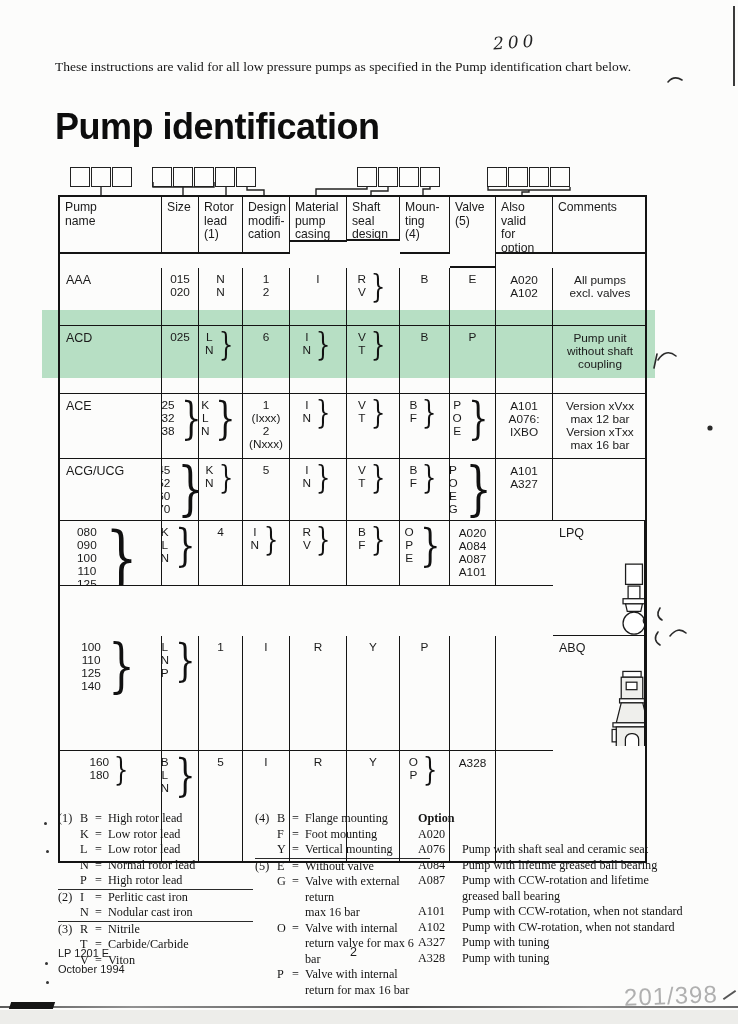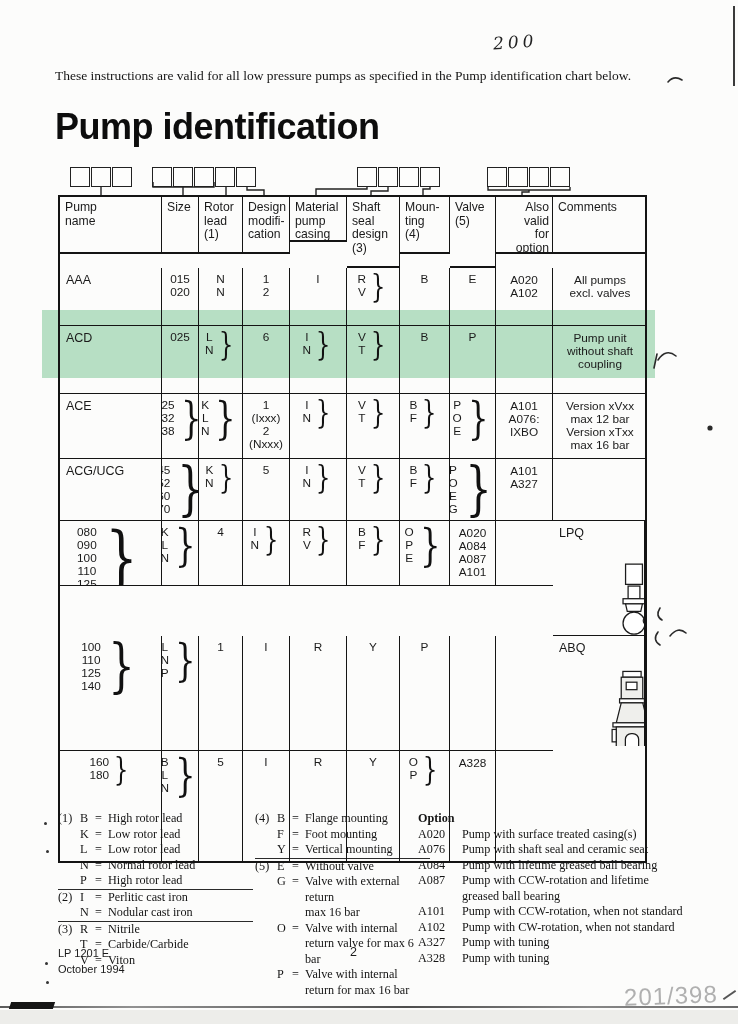--- a/index.html
+++ b/index.html
@@ -1,20 +1,20 @@
 <!DOCTYPE html>
 <html><head>
 <meta charset="utf-8">
 <style>
   html,body{margin:0;padding:0;}
   body{width:738px;height:1024px;position:relative;background:#fcfcfb;overflow:hidden;
        font-family:"Liberation Sans",sans-serif;color:#1a1a1a;}
   .abs{position:absolute;}
   
-  #intro{left:55px;top:68px;width:600px;font-family:"Liberation Serif",serif;
+  #intro{left:55px;top:59px;width:600px;font-family:"Liberation Serif",serif;
          font-size:13.5px;color:#151515;}
   #handwritten{left:493px;top:32px;font-family:"DejaVu Serif",serif;font-style:italic;
          font-size:17px;letter-spacing:4px;transform:rotate(-4deg);color:#222;}
   #title{left:55px;top:106px;font-size:36px;font-weight:700;letter-spacing:-0.5px;color:#0d0d0d;}
   
   .cbox{position:absolute;top:167px;width:20px;height:20px;border:1.6px solid #222;
         box-sizing:border-box;background:#fdfdfc;}
   #connectors{left:0;top:160px;width:738px;height:36px;}
   
   #green-band{left:42px;top:310px;width:613px;height:68px;z-index:0;}
@@ -225,36 +225,36 @@
       <div>Design</div>
       <div>modifi-</div>
       <div>cation</div>
     </div>
     <div class="tcell hcell" style="height: 45px; border-bottom-width: 2px;">
       <div>Material</div>
       <div>pump</div>
       <div>casing</div>
       <div>(2)</div>
     </div>
-    <div class="tcell hcell" style="height: 71px; border-bottom-width: 2px;">
+    <div class="tcell hcell" style="height: 44px; border-bottom-width: 2px;">
       <div>Shaft</div>
       <div>seal</div>
       <div>design</div>
       <div>(3)</div>
     </div>
     <div class="tcell hcell" style="height: 57px; border-bottom-width: 2px;">
       <div>Moun-</div>
       <div>ting</div>
       <div>(4)</div>
     </div>
     <div class="tcell hcell" style="height: 71px; border-bottom-width: 2px;">
       <div>Valve</div>
       <div>(5)</div>
     </div>
-    <div class="tcell hcell" style="height: 57px; border-bottom-width: 2px; text-align: right;">
+    <div class="tcell hcell" style="height: 57px; border-bottom-width: 2px;">
       <div>Also valid</div>
       <div>for</div>
       <div>option</div>
     </div>
     <div class="tcell hcell lastcol" style="height: 57px; border-bottom-width: 2px;">
       <div>Comments</div>
     </div>
     <div class="tcell" style="height: 58px;">
       <span class="rowname">AAA</span>
       <svg class="picon icon-aaa">
@@ -915,21 +915,20 @@
         <span class="fneq"></span>
         <span class="fnt">return for max 16 bar</span>
       </div>
     </div>
   </div>
 <div class="abs" id="options">
   <div id="opt-header">Option</div>
   <div id="opt-rows">
       <div class="optrow">
         <span class="optcode">A020</span>
-        <span class="fnt">Pump with surface treated casing(s)</span>
       </div>
       <div class="optrow">
         <span class="optcode">A076</span>
         <span class="fnt">Pump with shaft seal and ceramic seat</span>
       </div>
       <div class="optrow">
         <span class="optcode">A084</span>
         <span class="fnt">Pump with lifetime greased ball bearing</span>
       </div>
       <div class="optrow">

